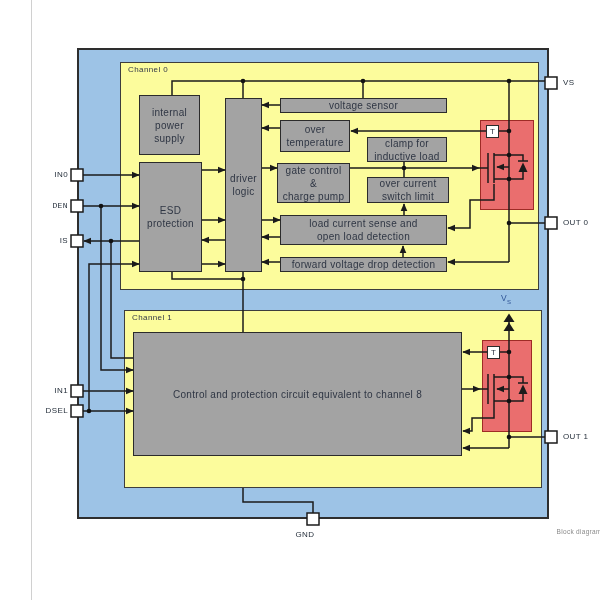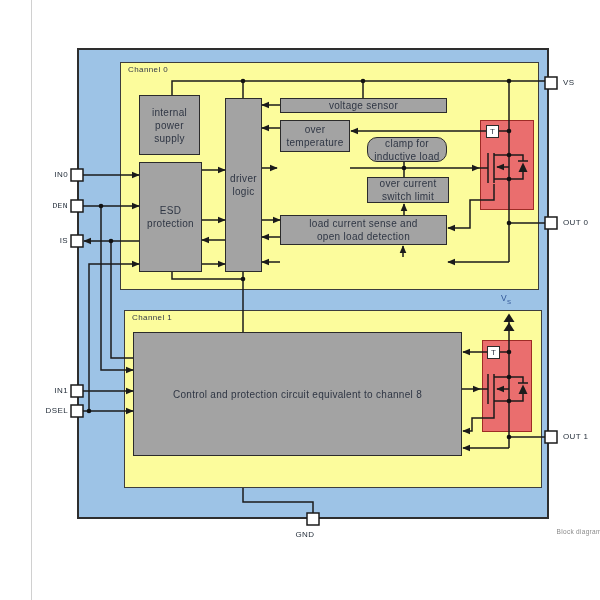--- a/index.html
+++ b/index.html
@@ -37,26 +37,30 @@
   <div class="blk" style="left:107px;top:95px;width:61px;height:60px;">internal
 power
 supply</div>
   <div class="blk" style="left:107px;top:162px;width:63px;height:110px;">ESD
 protection</div>
   <div class="blk" style="left:193px;top:98px;width:37px;height:174px;">driver
 logic</div>
   <div class="blk" style="left:248px;top:98px;width:167px;height:15px;">voltage sensor</div>
   <div class="blk" style="left:248px;top:120px;width:70px;height:32px;">over
 temperature</div>
-  <div class="blk" style="left:335px;top:137px;width:80px;height:25px;border-radius:10px;">clamp for
+  <div class="blk" style="left:335px;top:137px;width:80px;height:25px;">clamp for
 inductive load</div>
+  <div class="blk" style="left:245px;top:163px;width:73px;height:40px;">gate control
+&amp;
+charge pump</div>
   <div class="blk" style="left:335px;top:177px;width:82px;height:26px;">over current
 switch limit</div>
   <div class="blk" style="left:248px;top:215px;width:167px;height:30px;">load current sense and
 open load detection</div>
+  <div class="blk" style="left:248px;top:257px;width:167px;height:15px;">forward voltage drop detection</div>
 
   <div class="redbox" style="left:448px;top:120px;width:54px;height:90px;"></div>
   <div class="tbox" style="left:454px;top:125px;">T</div>
 
   <div class="blk" style="left:101px;top:332px;width:329px;height:124px;">Control and protection circuit equivalent to channel 8</div>
   <div class="redbox" style="left:450px;top:340px;width:50px;height:92px;"></div>
   <div class="tbox" style="left:455px;top:346px;">T</div>
 
   <svg class="wires" width="600" height="600" viewBox="0 0 600 600">
     <defs>

